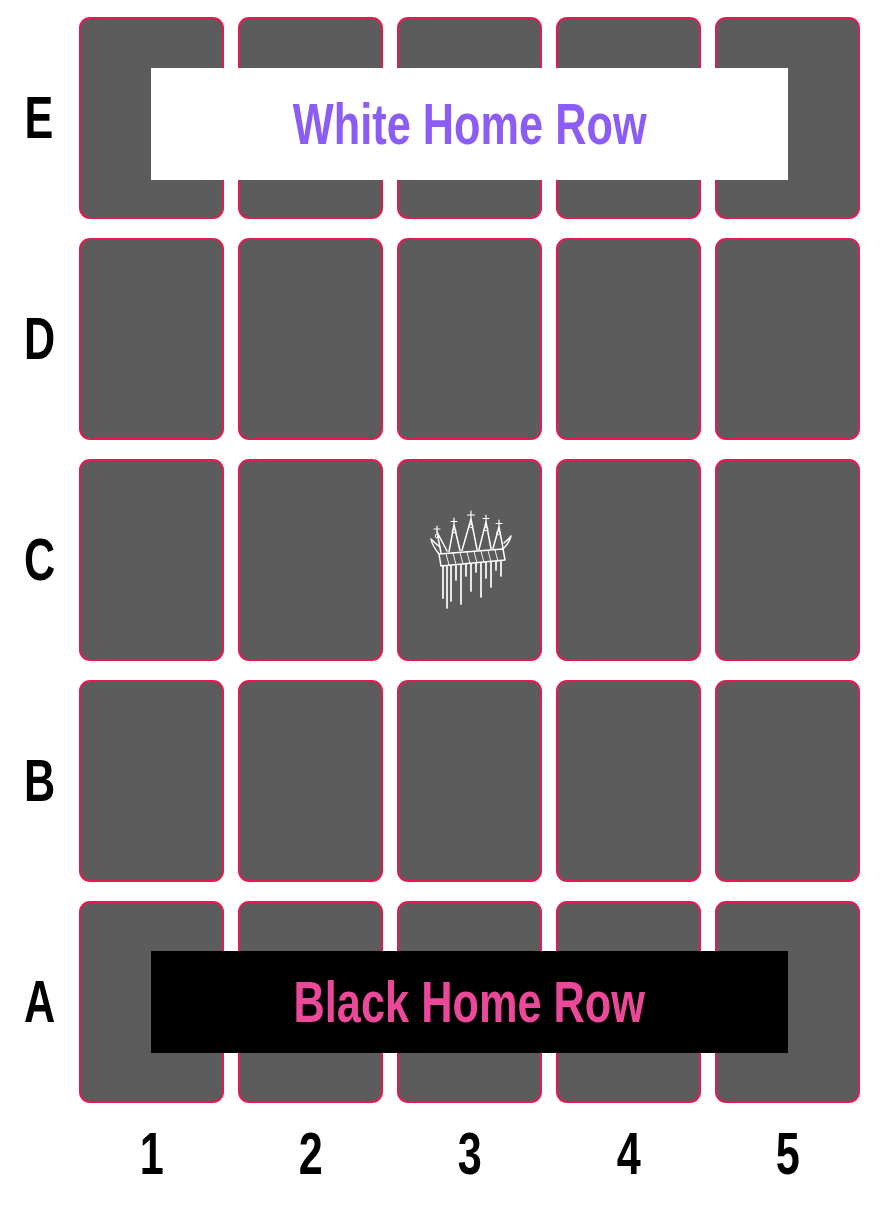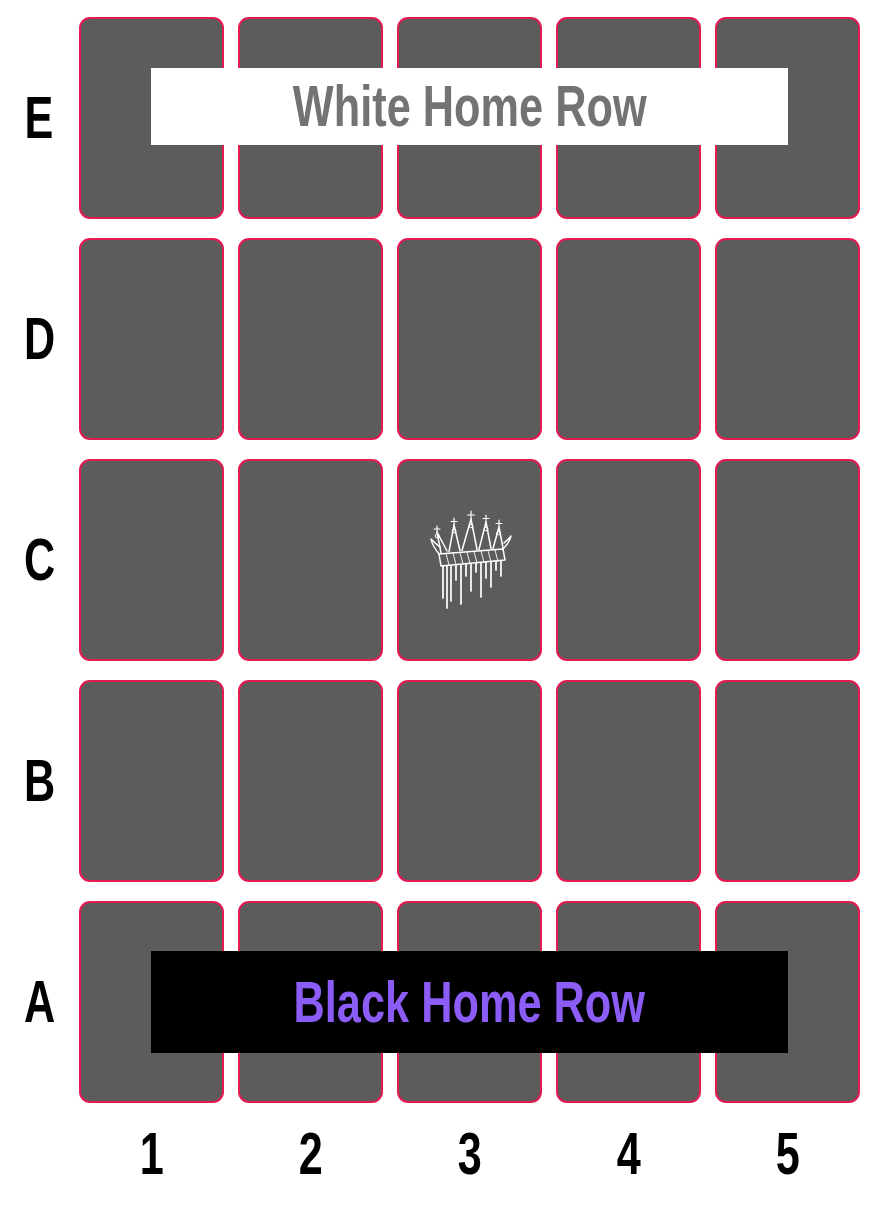--- a/index.html
+++ b/index.html
@@ -59,29 +59,29 @@
     position: absolute;
     left: 151px;
     width: 637px;
     display: flex;
     align-items: center;
     justify-content: center;
     z-index: 5;
   }
   .banner-white {
     top: 68px;
-    height: 77px;
+    height: 112px;
     background: #ffffff;
-    color: #737373;
+    color: #8b5cf6;
   }
   .banner-black {
     top: 951px;
     height: 102px;
     background: #000000;
-    color: #8b5cf6;
+    color: #ec4899;
     align-items: center;
   }
   .banner-text {
     display: inline-block;
     font-weight: bold;
     font-size: 57px;
     line-height: 1;
     white-space: nowrap;
     transform: scaleX(0.76);
     transform-origin: center;

